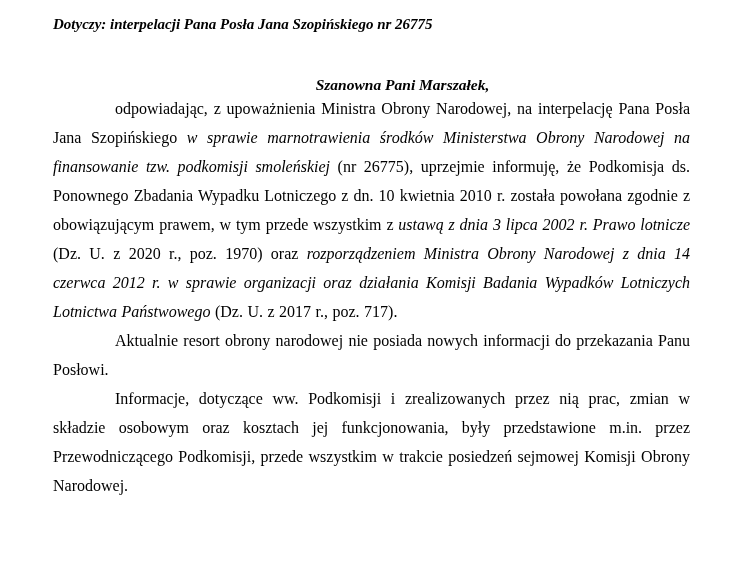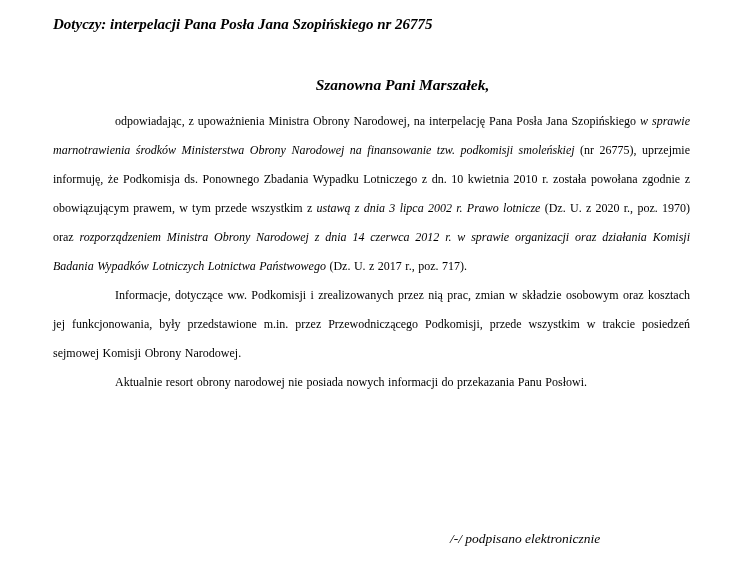--- a/index.html
+++ b/index.html
@@ -27,22 +27,21 @@
   .salutation {
     font-weight: bold;
     font-style: italic;
     font-size: 15.5px;
     line-height: 18px;
     margin-top: 43px;
     text-indent: 62px;
     text-align: center;
   }
   .body-text {
-    margin-top: 13px;
-    font-size: 12px;
+    font-size: 16px;
     line-height: 29px;
     text-align: justify;
     word-spacing: 0.5px;
   }
   .para {
     margin: 0;
     text-indent: 62px;
   }
   .i {
     font-style: italic;
@@ -70,21 +69,20 @@
 
 <div class="page">
 
   <div class="subject">Dotyczy: interpelacji Pana Posła Jana Szopińskiego nr 26775</div>
 
   <div class="salutation">Szanowna Pani Marszałek,</div>
 
   <div class="body-text">
     <p class="para"><span>odpowiadając, z upoważnienia Ministra Obrony Narodowej, na interpelację Pana Posła Jana Szopińskiego </span><span class="i">w sprawie marnotrawienia środków Ministerstwa Obrony Narodowej na finansowanie tzw. podkomisji smoleńskiej</span><span> (nr 26775), uprzejmie informuję, że Podkomisja ds. Ponownego Zbadania Wypadku Lotniczego z dn. 10 kwietnia 2010 r. została powołana zgodnie z obowiązującym prawem, w tym przede wszystkim z </span><span class="i">ustawą z dnia 3 lipca 2002 r. Prawo lotnicze</span><span> (Dz. U. z 2020 r., poz. 1970) oraz </span><span class="i">rozporządzeniem Ministra Obrony Narodowej z dnia 14 czerwca 2012 r. w sprawie organizacji oraz działania Komisji Badania Wypadków Lotniczych Lotnictwa Państwowego</span><span> (Dz. U. z 2017 r., poz. 717).</span></p>
 
+    <p class="para">Aktualnie resort obrony narodowej nie posiada nowych informacji do przekazania Panu Posłowi.</p>
+
     <p class="para">Informacje, dotyczące ww. Podkomisji i zrealizowanych przez nią prac, zmian w składzie osobowym oraz kosztach jej funkcjonowania, były przedstawione m.in. przez Przewodniczącego Podkomisji, przede wszystkim w trakcie posiedzeń sejmowej Komisji Obrony Narodowej.</p>
-
-    <p class="para">Aktualnie resort obrony narodowej nie posiada nowych informacji do przekazania Panu Posłowi.</p>
   </div>
 
 
-  <div class="sig-note">/-/ podpisano elektronicznie</div>
 
 </div>
 
 </body></html>

